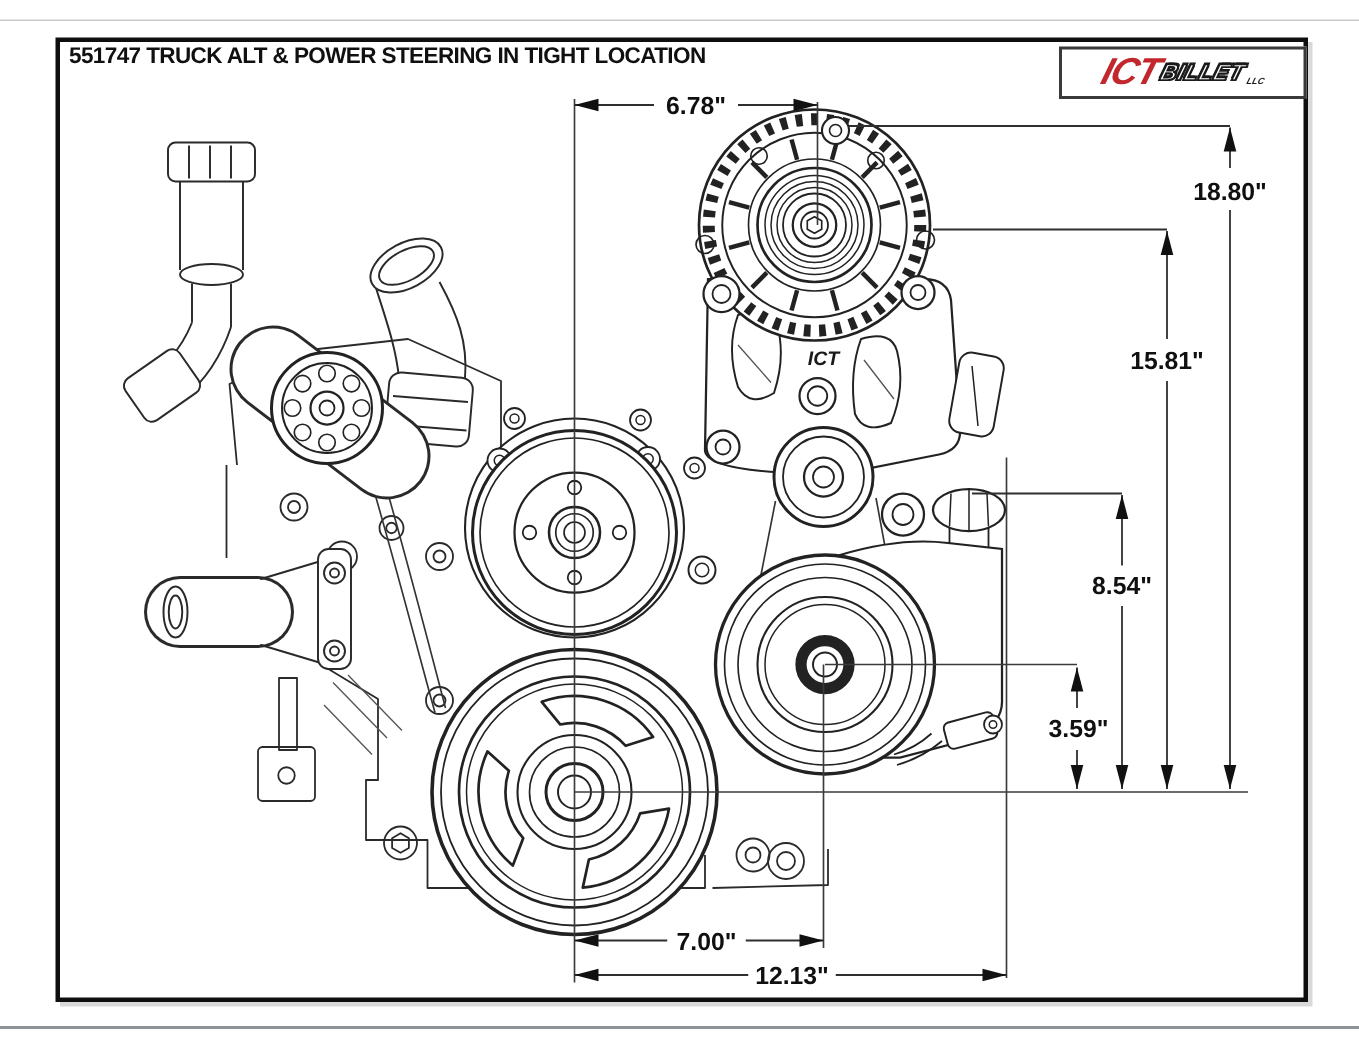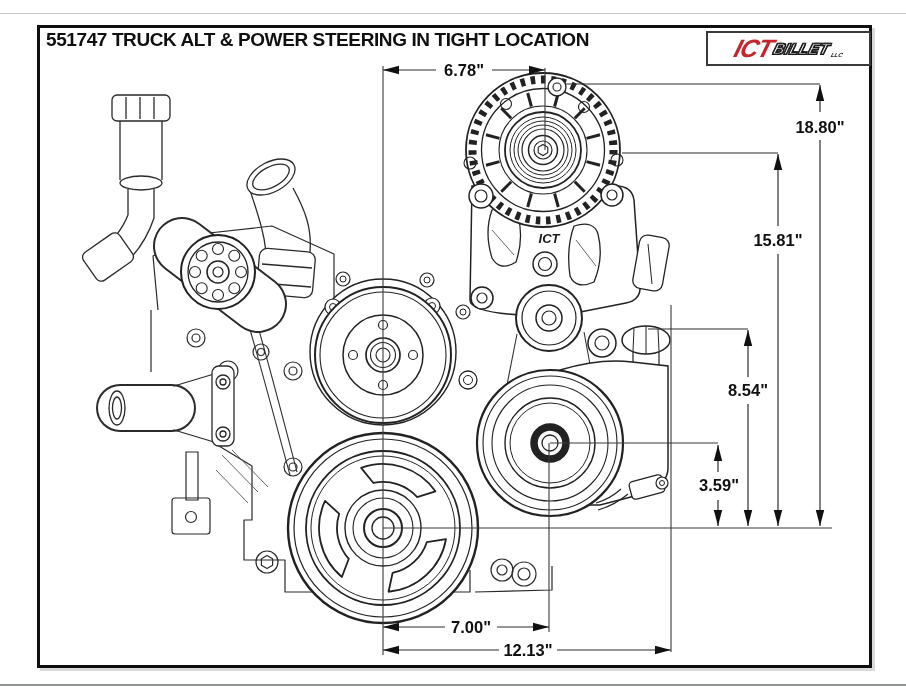--- a/index.html
+++ b/index.html
@@ -2,21 +2,21 @@
 <html><head>
 <meta charset="utf-8">
 <style>
   html,body{margin:0;padding:0;background:#fff;}
   .page{position:relative;width:906px;height:700px;background:#ffffff;overflow:hidden;
         font-family:"Liberation Sans",sans-serif;}
   .artifact-line-top{position:absolute;left:0;top:13px;width:906px;height:1px;background:#c9c9c9;}
   .artifact-line-bottom{position:absolute;left:0;top:684px;width:906px;height:2px;background:#8f9296;}
   .frame{position:absolute;left:37px;top:25px;width:829px;height:637px;border:3px solid #0e0e0e;
          background:#fff;box-shadow:3px 3px 0 rgba(0,0,0,0.15);}
-  .title-text{position:absolute;left:46px;top:29px;font-size:19px;font-weight:bold;color:#101010;
+  .title-text{position:absolute;left:46px;top:29px;font-size:15px;font-weight:bold;color:#101010;
          letter-spacing:-0.4px;white-space:nowrap;}
   .logo-box{position:absolute;left:706px;top:31px;width:161px;height:31px;border:2px solid #3a3a3a;
          background:#fff;display:flex;align-items:center;justify-content:center;}
   .logo-ict{display:inline-block;transform:skewX(-16deg);font-weight:bold;font-style:italic;
          font-size:25px;color:#c1272d;letter-spacing:-1px;line-height:1;}
   .logo-billet{display:inline-block;transform:skewX(-16deg);font-weight:bold;font-style:italic;
          font-size:15px;color:#fff;letter-spacing:0.5px;line-height:1;margin-left:2px;
          -webkit-text-stroke:1.1px #1a1a1a;
          text-shadow:-1px -1px 0 #1a1a1a,1px -1px 0 #1a1a1a,-1px 1px 0 #1a1a1a,1px 1px 0 #1a1a1a;}
   .logo-llc{display:inline-block;transform:skewX(-16deg);font-weight:bold;font-style:italic;

